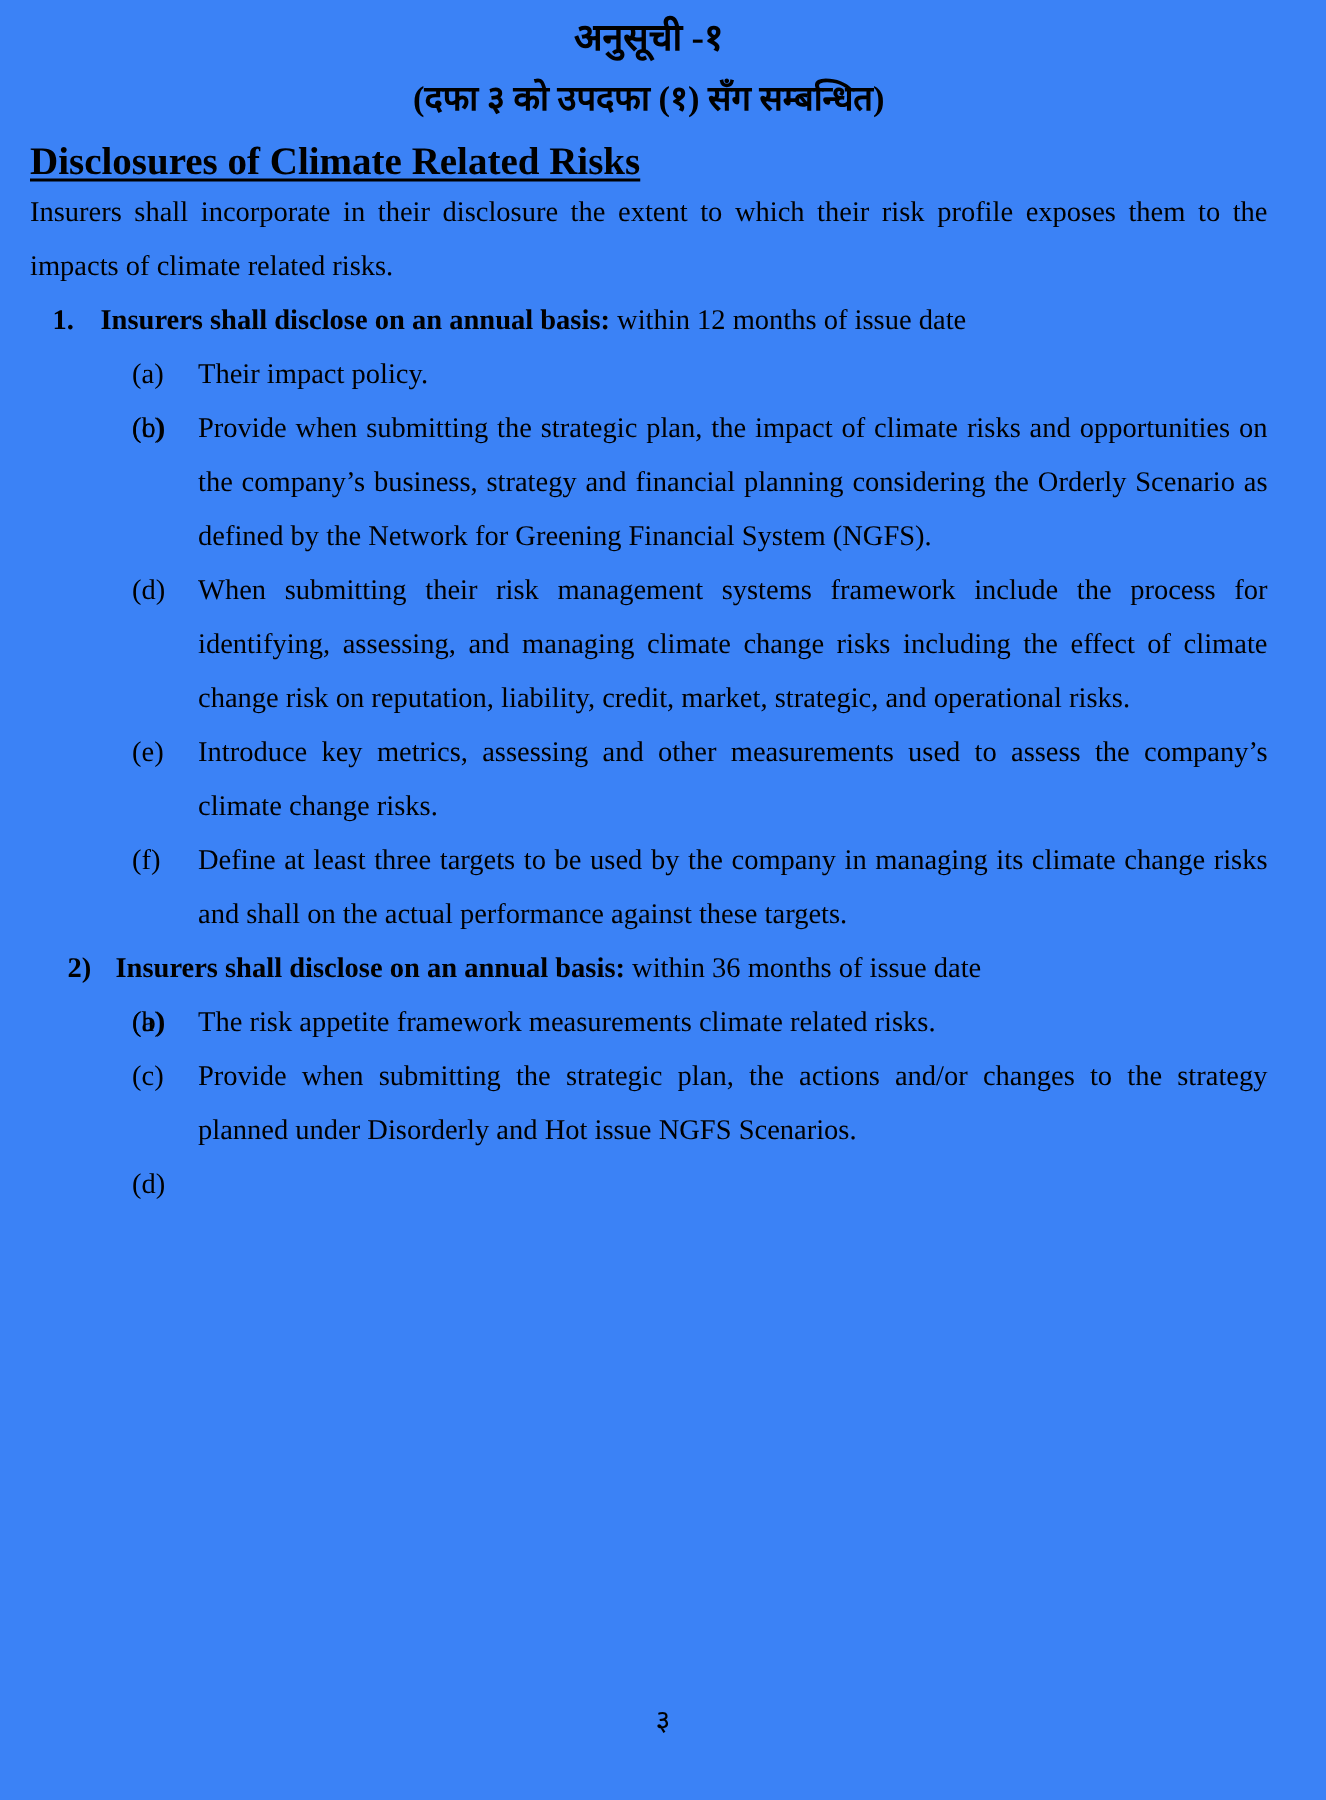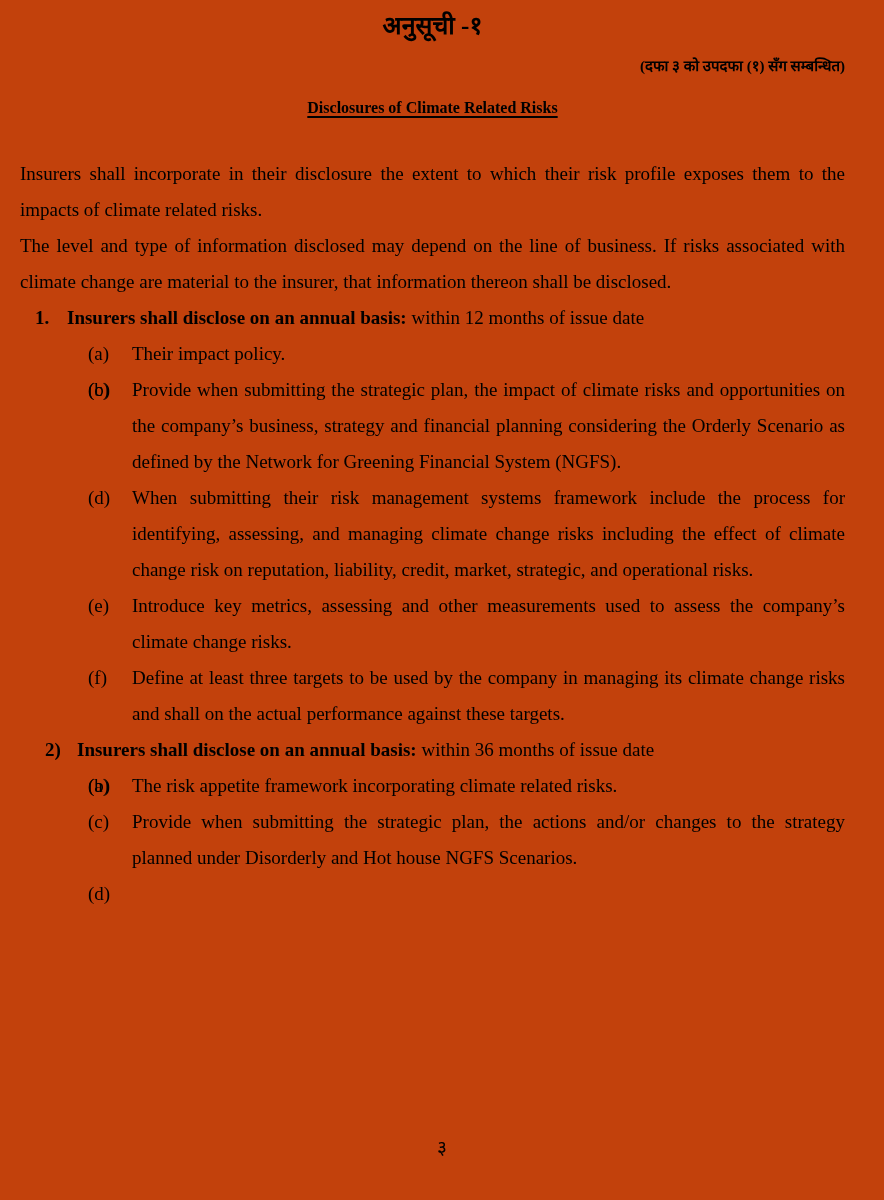--- a/index.html
+++ b/index.html
@@ -1,50 +1,49 @@
 <!DOCTYPE html>
 <html><head>
 <meta charset="utf-8">
 <style>
   html,body{margin:0;padding:0;background:#ffffff;}
   .page{
     width:884px;height:1200px;position:relative;box-sizing:border-box;
-    padding:6px 39px 0 20px;background:#c2410c;color:#000000;
+    padding:6px 39px 0 20px;background:#3b82f6;color:#000000;
     font-family:"Liberation Serif",serif;overflow:hidden;
   }
   .h1{font-weight:700;font-size:25px;line-height:40px;text-align:center;
       font-family:"Liberation Serif","DejaVu Sans",serif;}
-  .h2{font-weight:700;font-size:15px;line-height:40px;text-align:right;
+  .h2{font-weight:700;font-size:23px;line-height:40px;text-align:center;
       font-family:"Liberation Serif","DejaVu Sans",serif;}
-  .h3{font-weight:700;font-size:16px;line-height:28px;text-align:center;margin:8px 0 0 0;}
+  .h3{font-weight:700;font-size:26px;line-height:28px;text-align:left;margin:8px 0 0 0;}
   .h3 .u{text-decoration:underline;text-decoration-thickness:2px;text-underline-offset:3px;}
   .body{font-size:19px;line-height:36px;margin:0;}
   .just{text-align:justify;}
-  .first{margin-top:34px;}
+  .first{margin-top:2px;}
   .num{position:relative;padding-left:47px;font-weight:700;}
   .num .marker{position:absolute;left:15px;}
   .num .tail{font-weight:400;}
   .num.n2{padding-left:57px;}
   .num.n2 .marker{left:25px;}
   .sub{position:relative;padding-left:112px;}
   .sub .marker{position:absolute;left:68px;}
   .pagenum{position:absolute;left:0;right:0;top:1130px;text-align:center;
       font-size:19px;line-height:36px;font-family:"Liberation Serif","DejaVu Sans",serif;}
 </style>
 </head>
 <body>
 
 <div class="page">
 
   <div class="h1">अनुसूची -१</div>
   <div class="h2">(दफा ३ को उपदफा (१) सँग सम्बन्धित)</div>
   <div class="h3"><span class="u">Disclosures of Climate Related Risks</span></div>
 
   <p class="body just first">Insurers shall incorporate in their disclosure the extent to which their risk profile exposes them to the impacts of climate related risks.</p>
-  <p class="body just">The level and type of information disclosed may depend on the line of business. If risks associated with climate change are material to the insurer, that information thereon shall be disclosed.</p>
 
   <div class="body num">
     <span class="marker">1.</span><span>Insurers shall disclose on an annual basis:</span> <span class="tail">within 12 months of issue date</span>
   </div>
 
   <div class="body just sub">
     <span class="marker">(a)</span><span>Their impact policy.</span>
   </div>
   <div class="body just sub">
     <span class="marker">(b)</span>
@@ -63,24 +62,24 @@
   </div>
 
   <div class="body num n2">
     <span class="marker">2)</span><span>Insurers shall disclose on an annual basis:</span> <span class="tail">within 36 months of issue date</span>
   </div>
 
   <div class="body just sub">
     <span class="marker">(a)</span>
   </div>
   <div class="body just sub">
-    <span class="marker">(b)</span><span>The risk appetite framework incorporating climate related risks.</span>
+    <span class="marker">(b)</span><span>The risk appetite framework measurements climate related risks.</span>
   </div>
   <div class="body just sub">
-    <span class="marker">(c)</span><span>Provide when submitting the strategic plan, the actions and/or changes to the strategy planned under Disorderly and Hot house NGFS Scenarios.</span>
+    <span class="marker">(c)</span><span>Provide when submitting the strategic plan, the actions and/or changes to the strategy planned under Disorderly and Hot issue NGFS Scenarios.</span>
   </div>
   <div class="body just sub">
     <span class="marker">(d)</span>
   </div>
 
   <div class="pagenum">३</div>
 
 </div>
 
 </body></html>

